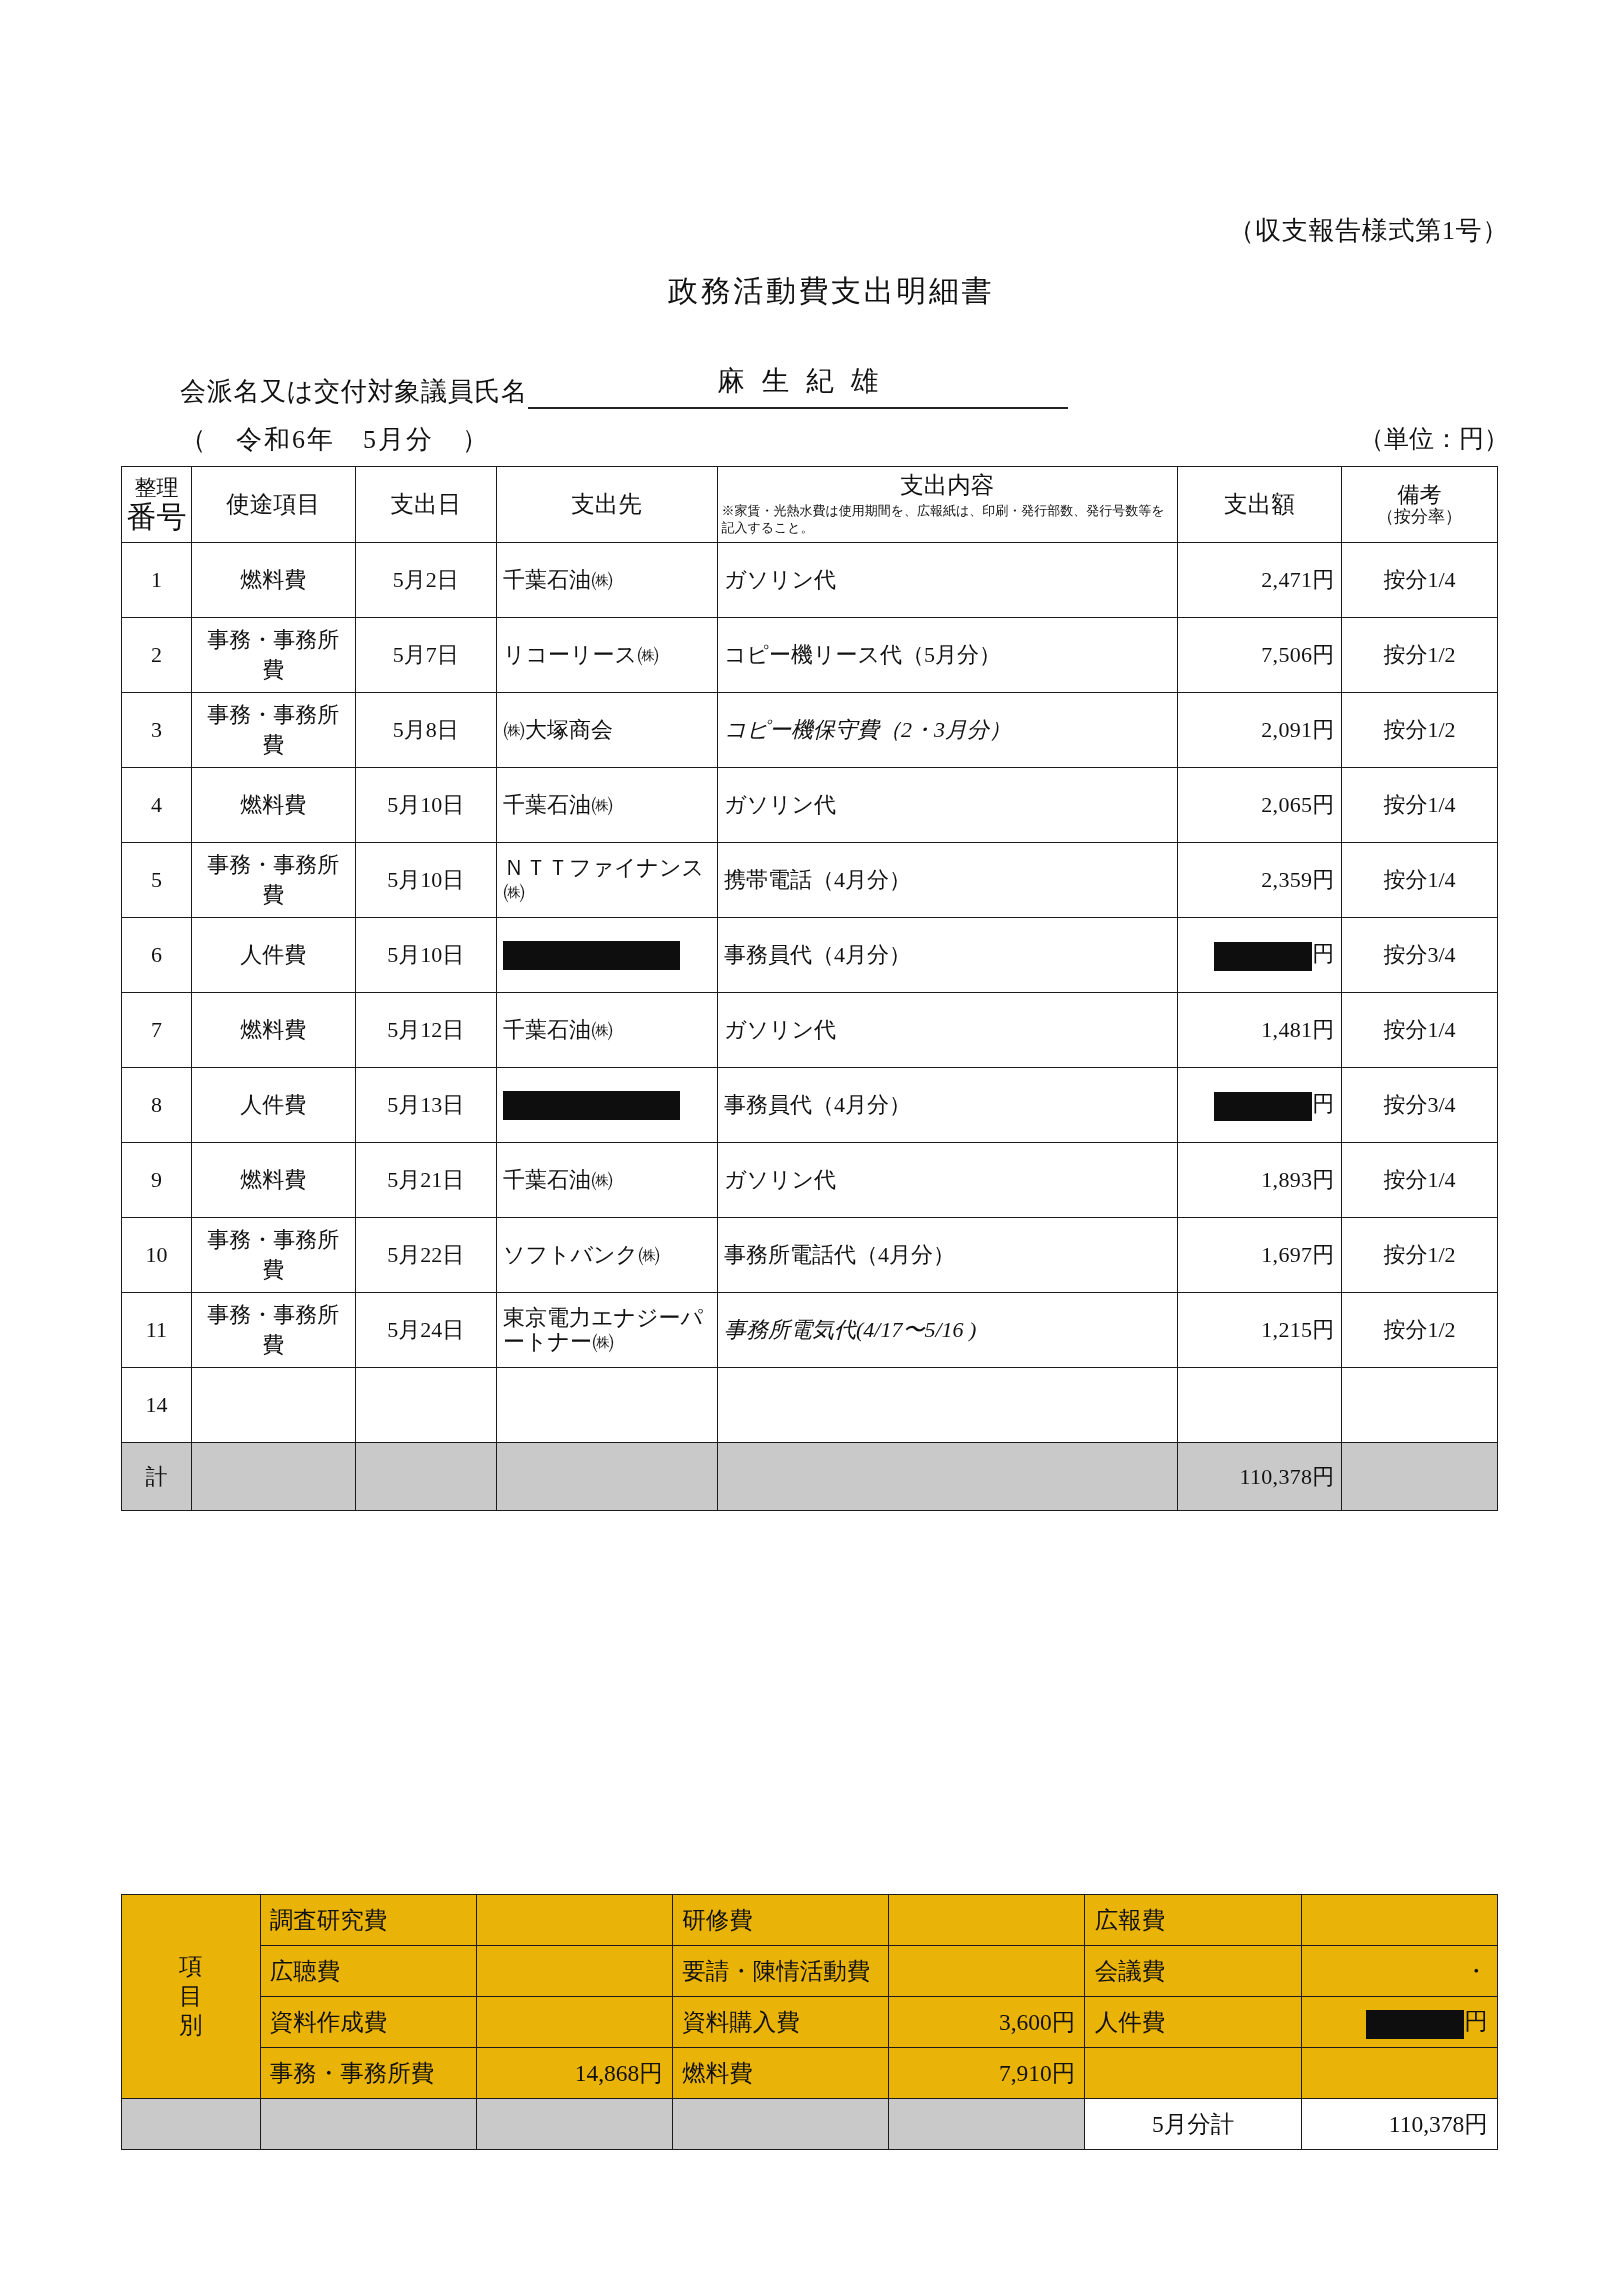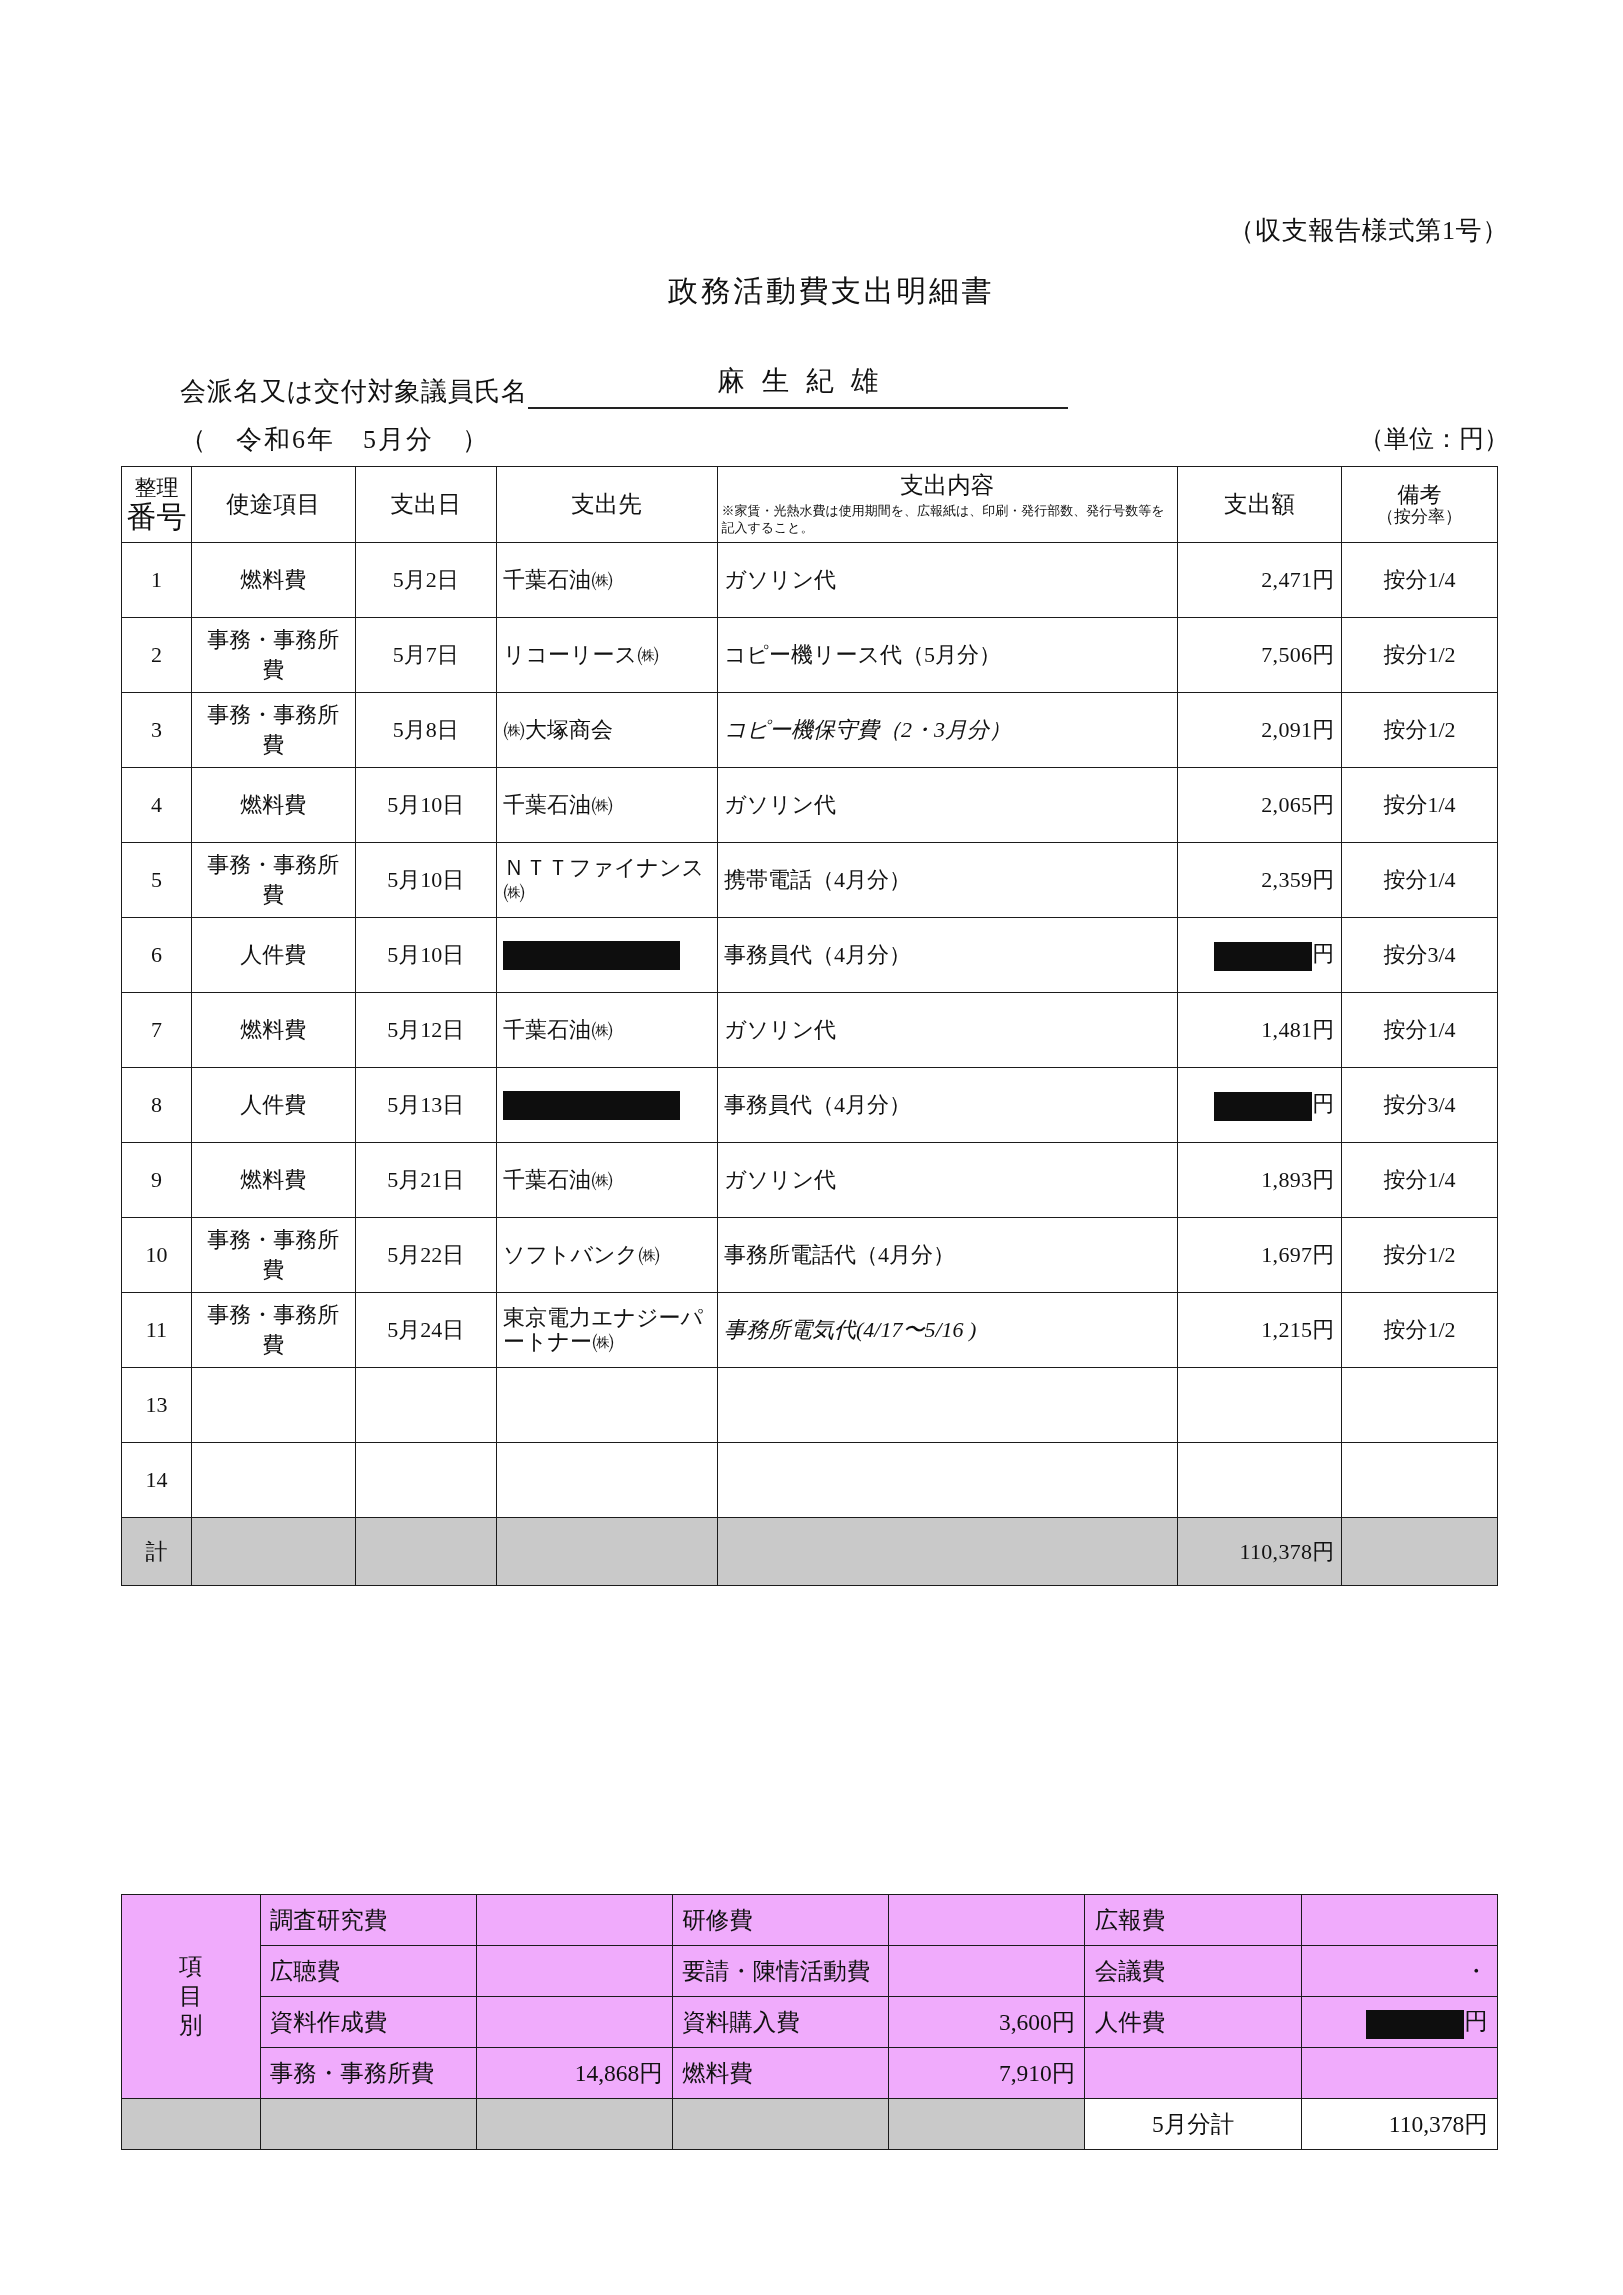--- a/index.html
+++ b/index.html
@@ -105,21 +105,21 @@
   .sum-table {
     position:absolute; top:1894px; left:121px;
     width:1377px; table-layout:fixed;
   }
   .sum-table td {
     border:1.6px solid #1b1b1b;
     font-size:23.5px;
     height:51px;
     padding:0 9.2px;
     box-sizing:border-box;
-    background:#f0abfc;
+    background:#eab308;
   }
   .sum-side {
     width:134px; text-align:center; font-size:25px; line-height:1.25;
   }
   .sk { width:209px; }
   .sv { width:190px; text-align:right; }
   .k-small { font-size:16.3px; }
   .gray-row td { background:#c9c9c9; }
   .diag {
     background:
@@ -260,29 +260,20 @@
           <td class="c-note">按分1/2</td>
         </tr>
         <tr>
           <td class="c-no">11</td>
           <td class="c-item small-item">事務・事務所費</td>
           <td class="c-date">5月24日</td>
           <td class="c-payee payee-2line">東京電力エナジーパートナー㈱</td>
           <td class="c-detail detail-small">事務所電気代(4/17〜5/16 )</td>
           <td class="c-amount">1,215円</td>
           <td class="c-note">按分1/2</td>
-        </tr>
-        <tr>
-          <td class="c-no">13</td>
-          <td class="c-item"></td>
-          <td class="c-date"></td>
-          <td class="c-payee"></td>
-          <td class="c-detail"></td>
-          <td class="c-amount"></td>
-          <td class="c-note"></td>
         </tr>
         <tr>
           <td class="c-no">14</td>
           <td class="c-item"></td>
           <td class="c-date"></td>
           <td class="c-payee"></td>
           <td class="c-detail"></td>
           <td class="c-amount"></td>
           <td class="c-note"></td>
         </tr>

